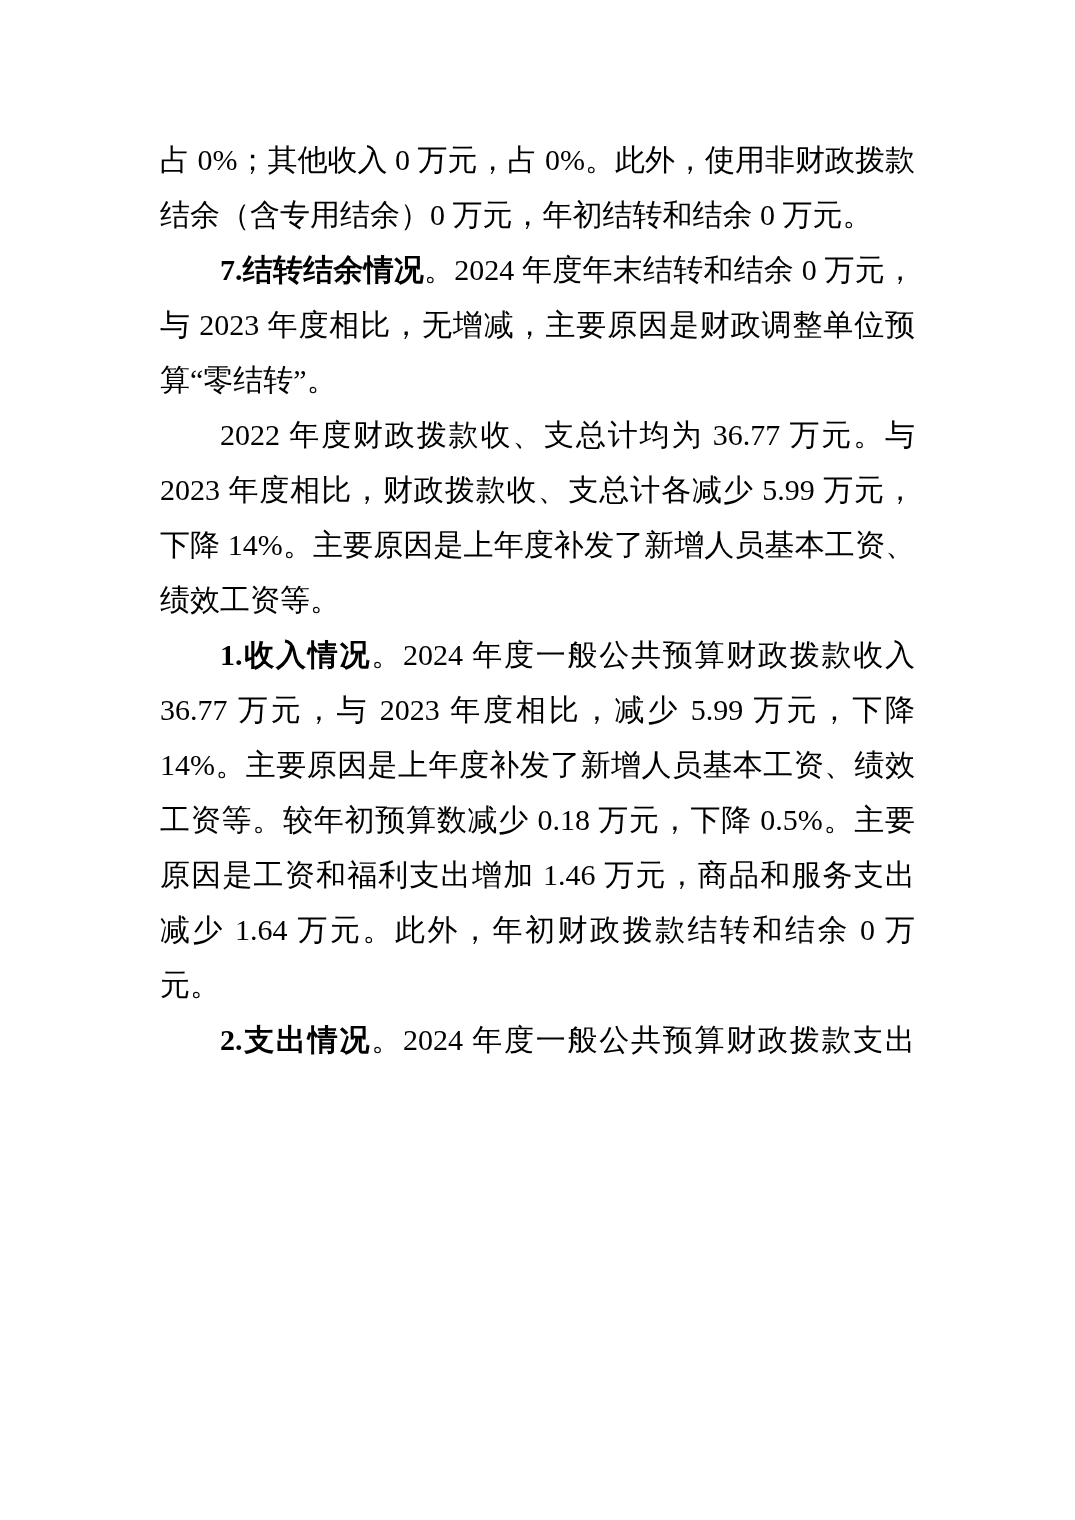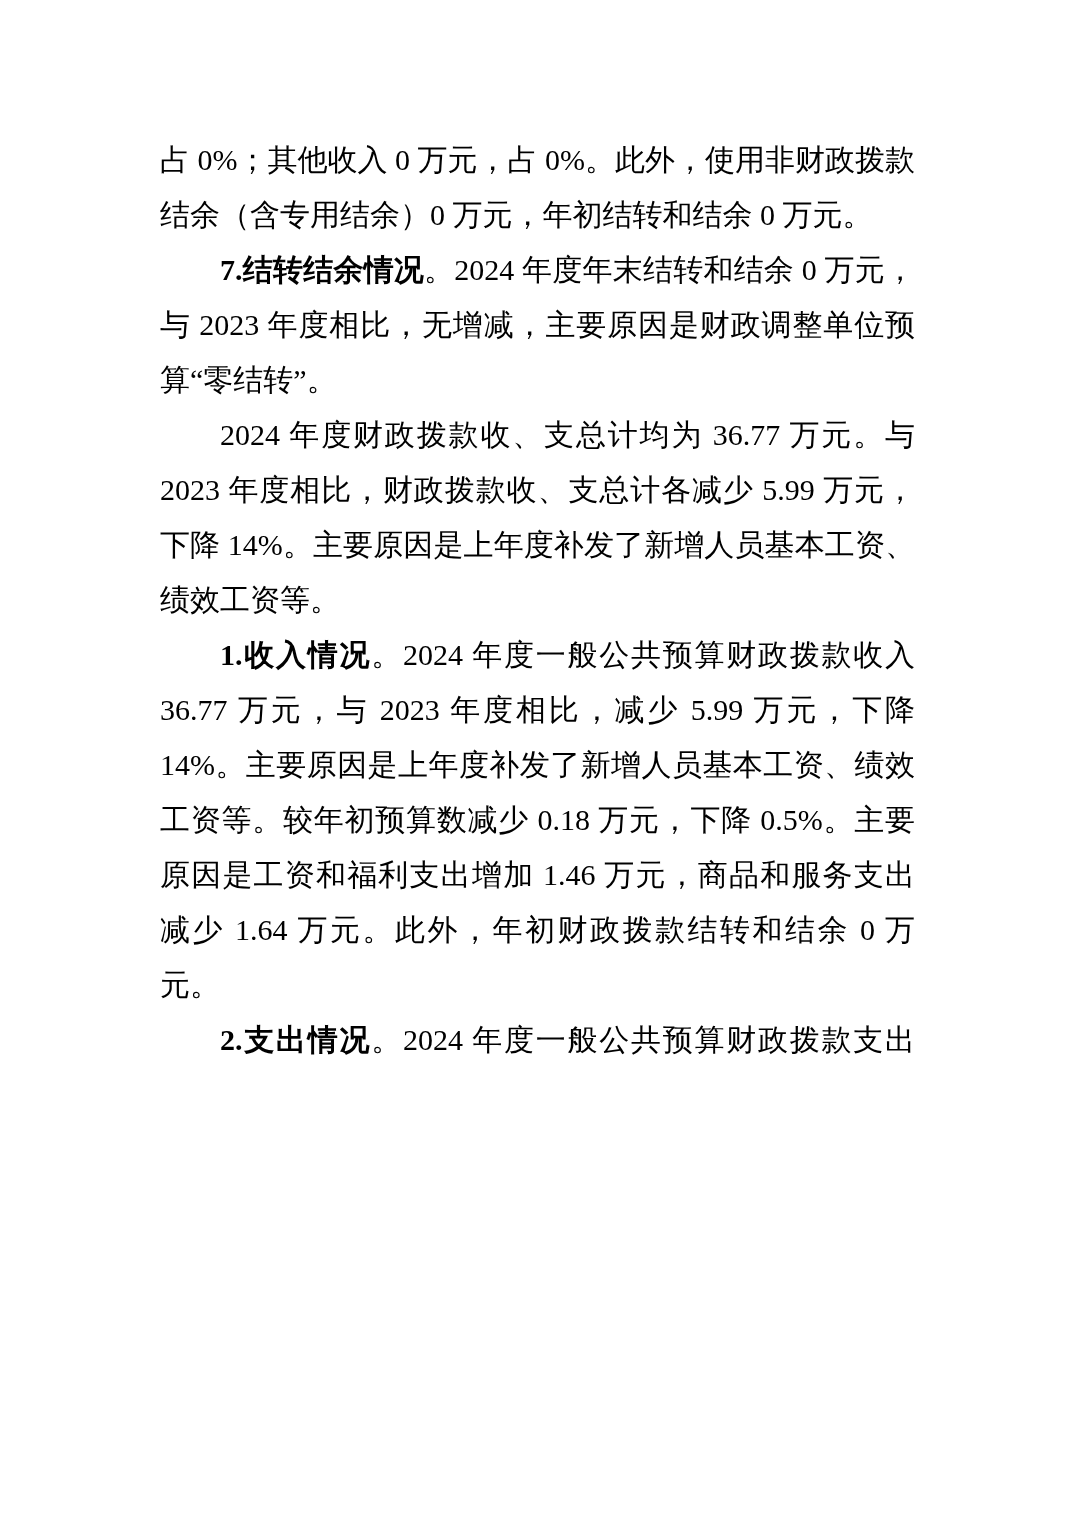--- a/index.html
+++ b/index.html
@@ -55,21 +55,21 @@
 
 <div class="page">
   <div class="doc">
 
     <p class="body"><span class="lead"></span><span>占 0%；其他收入 0 万元，占 0%。此外，使用非财政拨款结余（含专用结余）0 万元，年初结转和结余 0 万元。</span></p>
 
 
     <p class="body indent"><span class="lead">7.结转结余情况</span><span>。2024 年度年末结转和结余 0 万元，与 2023 年度相比，无增减，主要原因是财政调整单位预算“零结转”。</span></p>
 
 
-    <p class="body indent"><span class="lead"></span><span>2024 年度财政拨款收、支总计均为 36.77 万元。与 2023 年度相比，财政拨款收、支总计各减少 5.99 万元，下降 14%。主要原因是上年度补发了新增人员基本工资、绩效工资等。</span></p>
+    <p class="body indent"><span class="lead"></span><span>2022 年度财政拨款收、支总计均为 36.77 万元。与 2023 年度相比，财政拨款收、支总计各减少 5.99 万元，下降 14%。主要原因是上年度补发了新增人员基本工资、绩效工资等。</span></p>
 
 
     <p class="body indent"><span class="lead">1.收入情况</span><span>。2024 年度一般公共预算财政拨款收入 36.77 万元，与 2023 年度相比，减少 5.99 万元，下降 14%。主要原因是上年度补发了新增人员基本工资、绩效工资等。较年初预算数减少 0.18 万元，下降 0.5%。主要原因是工资和福利支出增加 1.46 万元，商品和服务支出减少 1.64 万元。此外，年初财政拨款结转和结余 0 万元。</span></p>
 
     <p class="body indent"><span class="lead">2.支出情况</span><span>。2024 年度一般公共预算财政拨款支出 36.77 万元，与 2023 年度相比，减少 5.99 万元，下降 14%。主要</span></p>
 
   </div>
 
   <div class="footer">– 2 –</div>
 </div>

